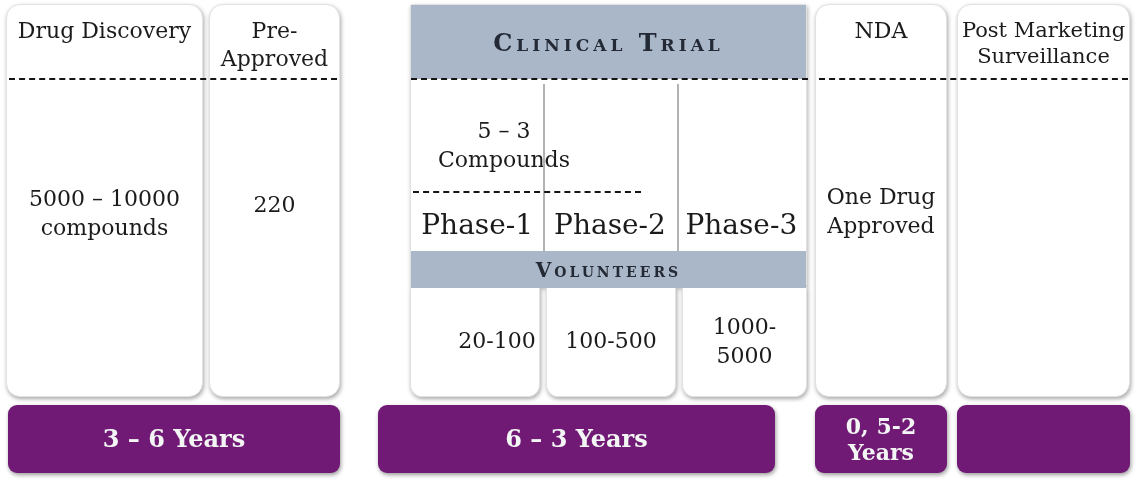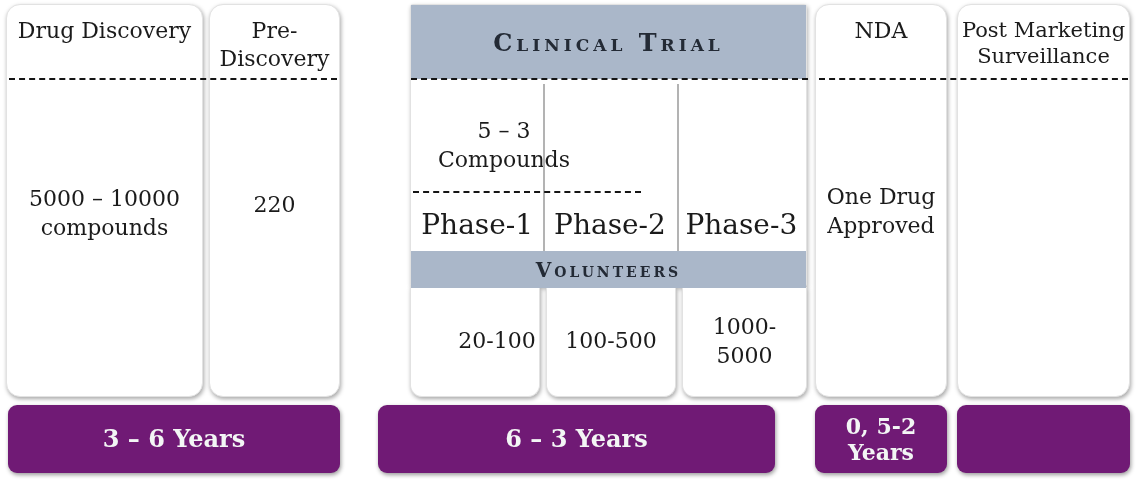--- a/index.html
+++ b/index.html
@@ -130,21 +130,21 @@
 <div class="canvas">
 
   <div class="card" style="left:6px; top:4px; width:197px; height:393px;">
     <div class="card-title">Drug Discovery</div>
     <div class="card-value pre" style="top:180px;">5000 – 10000
 compounds</div>
   </div>
 
   <div class="card" style="left:209px; top:4px; width:131px; height:393px;">
     <div class="card-title pre">Pre-
-Discovery</div>
+Approved</div>
     <div class="card-value" style="top:186px;">220</div>
   </div>
 
   <div class="dashed-line" style="left:9px; top:78px; width:328px;"></div>
 
   <div class="clinical-group">
     <div class="clinical-main">
 
       <div class="band" style="top:0; height:74px;">
         <span class="band-label" style="font-size:24px; letter-spacing:4px;">Clinical Trial</span>

